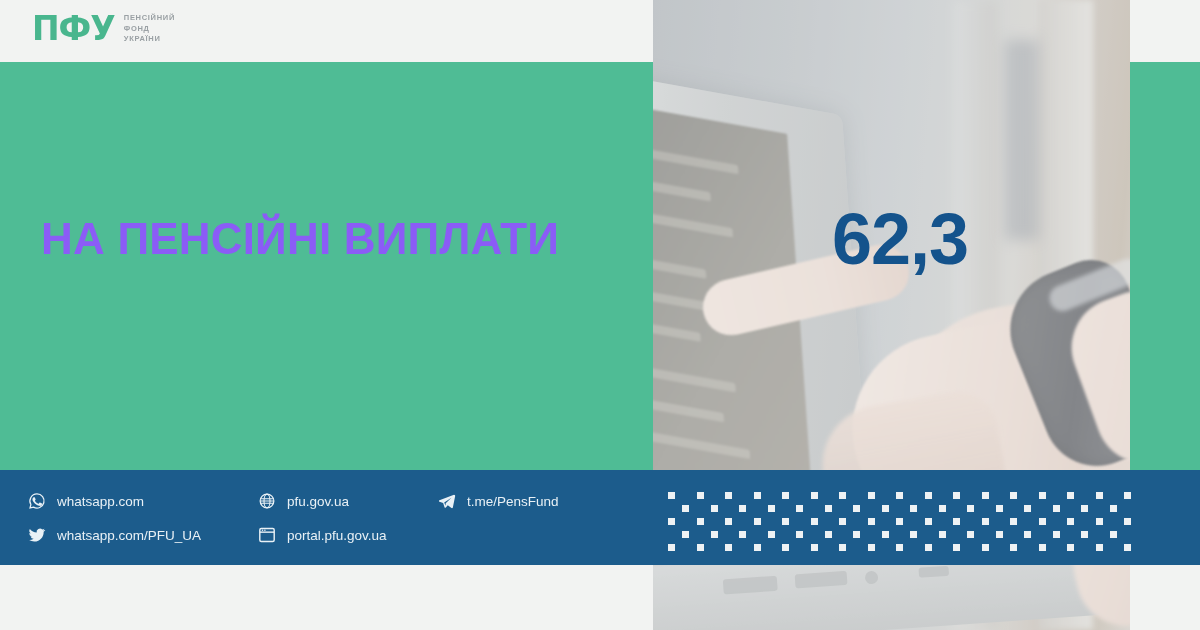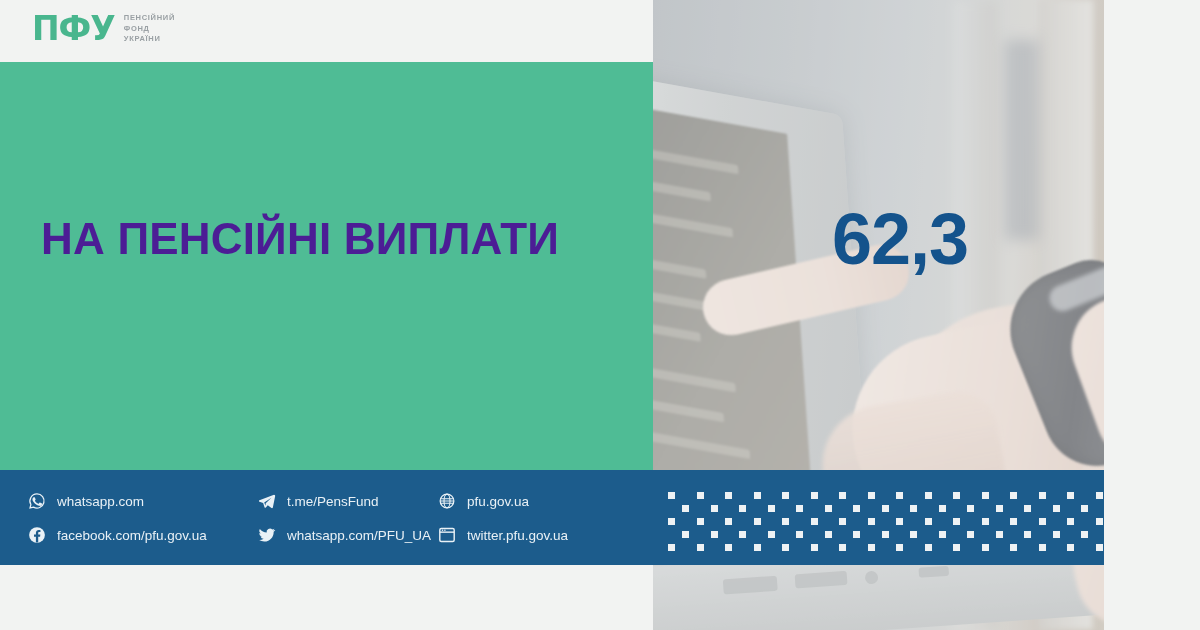--- a/index.html
+++ b/index.html
@@ -2,21 +2,21 @@
 <html><head>
 <meta charset="utf-8">
 <style>
   html,body{margin:0;padding:0;}
   body{
     width:1200px;height:630px;overflow:hidden;
     background:#f2f3f2;
     font-family:"Liberation Sans", sans-serif;
     position:relative;
   }
-  .stage{position:absolute;inset:0;width:1096px;height:630px;overflow:hidden;background:#f2f3f2;padding-left:8px;}
+  .stage{position:absolute;inset:0;width:1200px;height:630px;overflow:hidden;background:#f2f3f2;}
 
   
   .photo{
     position:absolute;left:653px;top:0;width:477px;height:630px;overflow:hidden;
     background:#a9adb0;
   }
   .photo .wall{
     position:absolute;inset:0;
     background:
       linear-gradient(95deg,#a3a7ab 0%,#b0b4b7 28%,#bcbfc1 48%,#c6c6c3 62%,#cfcac3 72%,#bfb2a4 84%,#b8a894 92%,#cfc6bb 100%);
@@ -136,21 +136,21 @@
     font-weight:700;font-size:33px;line-height:33px;color:#49b68e;letter-spacing:-1px;
   }
   .logo-words{
     color:#9aa0a4;font-size:7.5px;line-height:10.5px;font-weight:700;letter-spacing:.7px;
     text-transform:uppercase;padding-top:1px;
   }
 
   
   .headline{
     position:absolute;left:41px;top:210px;width:600px;
-    color:#4c1d95;font-weight:700;font-size:44px;line-height:57px;
+    color:#8b5cf6;font-weight:700;font-size:44px;line-height:57px;
     letter-spacing:.2px;text-transform:uppercase;
     font-family:"Liberation Sans", sans-serif;
   }
   .headline div{white-space:nowrap;}
 
   
   .stat{
     position:absolute;left:760px;top:196px;width:280px;text-align:center;
     color:#14538c;font-weight:700;
   }
@@ -260,66 +260,57 @@
           <path fill="none" stroke="#e9f1f6" stroke-width="1.7" d="M12 2.6A9.4 9.4 0 0 0 3.8 16.7L2.7 21.3l4.7-1.1A9.4 9.4 0 1 0 12 2.6Z"></path>
           <path fill="#e9f1f6" d="M9.2 7.4c-.25-.55-.5-.5-.72-.5h-.6c-.2 0-.55.08-.84.4-.29.32-1.1 1.05-1.1 2.56s1.13 2.97 1.29 3.17c.16.2 2.18 3.46 5.38 4.7 2.66 1.03 3.2.83 3.78.78.58-.05 1.86-.76 2.12-1.5.26-.73.26-1.36.18-1.5-.08-.13-.29-.2-.6-.36-.32-.16-1.87-.92-2.16-1.03-.29-.1-.5-.16-.71.16-.21.31-.81 1.02-1 1.23-.18.2-.37.23-.68.08-.32-.16-1.34-.5-2.55-1.57-.94-.84-1.58-1.87-1.77-2.19-.18-.31-.02-.48.14-.64.14-.14.32-.37.47-.55.16-.18.21-.31.32-.52.1-.21.05-.39-.03-.55-.08-.16-.7-1.73-.96-2.34Z"></path>
         </svg>
       </span>
       <span class="tx">whatsapp.com</span>
     </div>
 
     <div class="contact">
       <span class="ic">
         <svg viewBox="0 0 24 24" width="18" height="18">
-          <path fill="#e9f1f6" d="M22.2 3.3 1.9 11.1c-.9.35-.87 1.65.05 1.95l4.9 1.6 1.85 5.6c.25.75 1.2.95 1.73.37l2.6-2.85 4.9 3.6c.7.5 1.7.12 1.87-.73l3.1-15.4c.17-.9-.72-1.64-1.6-1.24ZM8.3 14.1l9.6-6.5-7.6 7.5-.25 3.1-1.75-4.1Z"></path>
-        </svg>
-      </span>
-      <span class="tx">t.me/PensFund</span>
-    </div>
-
-    <div class="contact">
-      <span class="ic">
-        <svg viewBox="0 0 24 24" width="18" height="18">
           <circle cx="12" cy="12" r="9.1" fill="none" stroke="#e9f1f6" stroke-width="1.7"></circle>
           <ellipse cx="12" cy="12" rx="4" ry="9.1" fill="none" stroke="#e9f1f6" stroke-width="1.5"></ellipse>
           <path d="M3 9h18M3 15h18M2.9 12h18.2" stroke="#e9f1f6" stroke-width="1.5" fill="none"></path>
         </svg>
       </span>
       <span class="tx">pfu.gov.ua</span>
     </div>
 
     <div class="contact">
       <span class="ic">
         <svg viewBox="0 0 24 24" width="18" height="18">
-          <circle cx="12" cy="12" r="10.5" fill="#e9f1f6"></circle>
-          <path fill="#1c5c8c" d="M13.6 22v-7.6h2.5l.38-2.95H13.6v-1.9c0-.85.24-1.43 1.46-1.43h1.56V5.5c-.27-.04-1.2-.12-2.28-.12-2.26 0-3.8 1.38-3.8 3.9v2.17H8v2.95h2.54V22Z"></path>
-        </svg>
-      </span>
-      <span class="tx">facebook.com/pfu.gov.ua</span>
-    </div>
+          <path fill="#e9f1f6" d="M22.2 3.3 1.9 11.1c-.9.35-.87 1.65.05 1.95l4.9 1.6 1.85 5.6c.25.75 1.2.95 1.73.37l2.6-2.85 4.9 3.6c.7.5 1.7.12 1.87-.73l3.1-15.4c.17-.9-.72-1.64-1.6-1.24ZM8.3 14.1l9.6-6.5-7.6 7.5-.25 3.1-1.75-4.1Z"></path>
+        </svg>
+      </span>
+      <span class="tx">t.me/PensFund</span>
+    </div>
+
 
     <div class="contact">
       <span class="ic">
         <svg viewBox="0 0 24 24" width="18" height="18">
           <path fill="#e9f1f6" d="M22.5 5.4c-.8.35-1.65.6-2.55.7a4.4 4.4 0 0 0 1.95-2.45c-.85.5-1.8.87-2.8 1.07a4.42 4.42 0 0 0-7.53 4.03A12.54 12.54 0 0 1 2.46 4.1a4.42 4.42 0 0 0 1.37 5.9c-.72-.02-1.4-.22-2-.55v.06a4.42 4.42 0 0 0 3.55 4.33c-.66.18-1.36.2-2.03.08a4.43 4.43 0 0 0 4.13 3.07A8.87 8.87 0 0 1 1.5 18.8a12.5 12.5 0 0 0 6.78 1.99c8.14 0 12.59-6.74 12.59-12.59l-.01-.57a9 9 0 0 0 2.2-2.29Z"></path>
         </svg>
       </span>
       <span class="tx">whatsapp.com/PFU_UA</span>
     </div>
 
     <div class="contact">
       <span class="ic">
         <svg viewBox="0 0 24 24" width="18" height="18">
           <rect x="2.4" y="3.4" width="19.2" height="17.2" rx="2" fill="none" stroke="#e9f1f6" stroke-width="1.9"></rect>
           <path d="M2.4 8.2h19.2" stroke="#e9f1f6" stroke-width="1.9"></path>
           <circle cx="6" cy="5.8" r="1" fill="#e9f1f6"></circle>
           <circle cx="9.2" cy="5.8" r="1" fill="#e9f1f6"></circle>
         </svg>
       </span>
-      <span class="tx">twitter.pfu.gov.ua</span>
+      <span class="tx">portal.pfu.gov.ua</span>
     </div>
   </div>
 
   <div class="dots">
       <span class="sq" style="left: 0px; top: 0px; width: 7px; height: 7px;"></span>
       <span class="sq" style="left: 28.5px; top: 0px; width: 7px; height: 7px;"></span>
       <span class="sq" style="left: 57px; top: 0px; width: 7px; height: 7px;"></span>
       <span class="sq" style="left: 85.5px; top: 0px; width: 7px; height: 7px;"></span>
       <span class="sq" style="left: 114px; top: 0px; width: 7px; height: 7px;"></span>
       <span class="sq" style="left: 142.5px; top: 0px; width: 7px; height: 7px;"></span>

